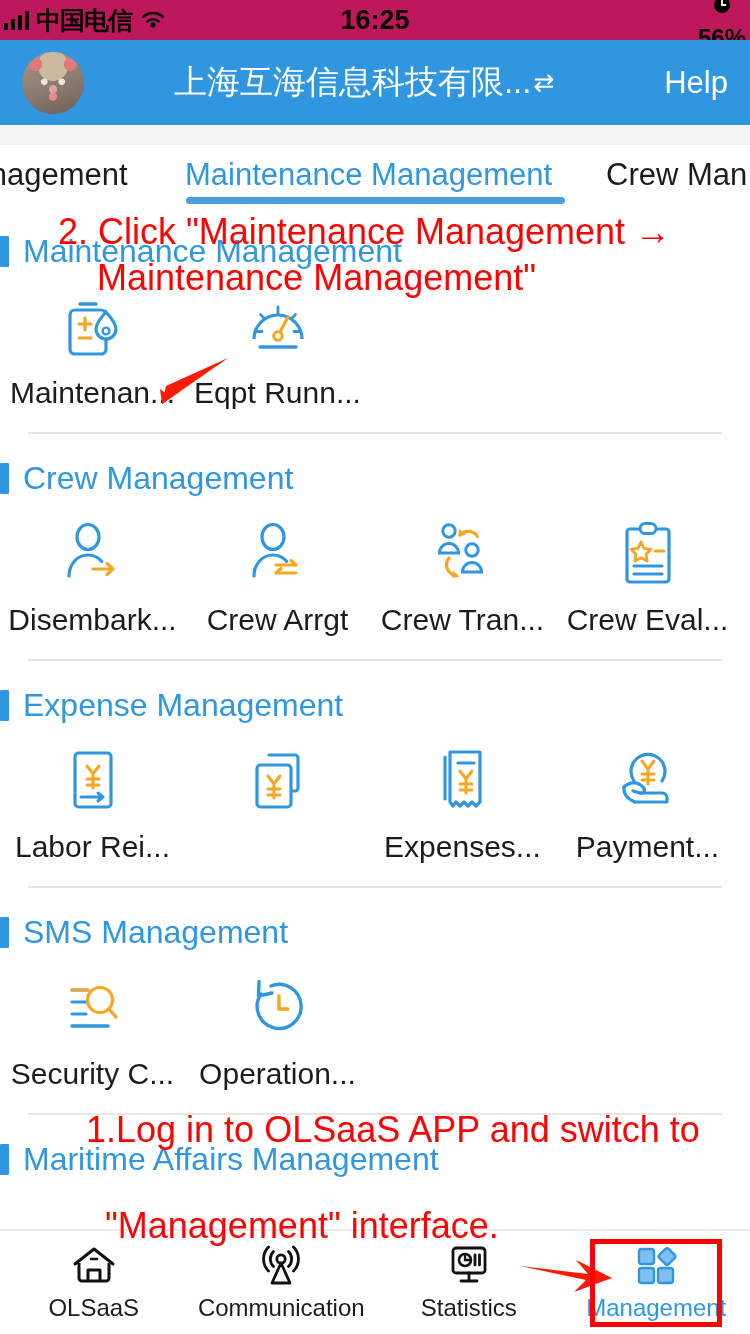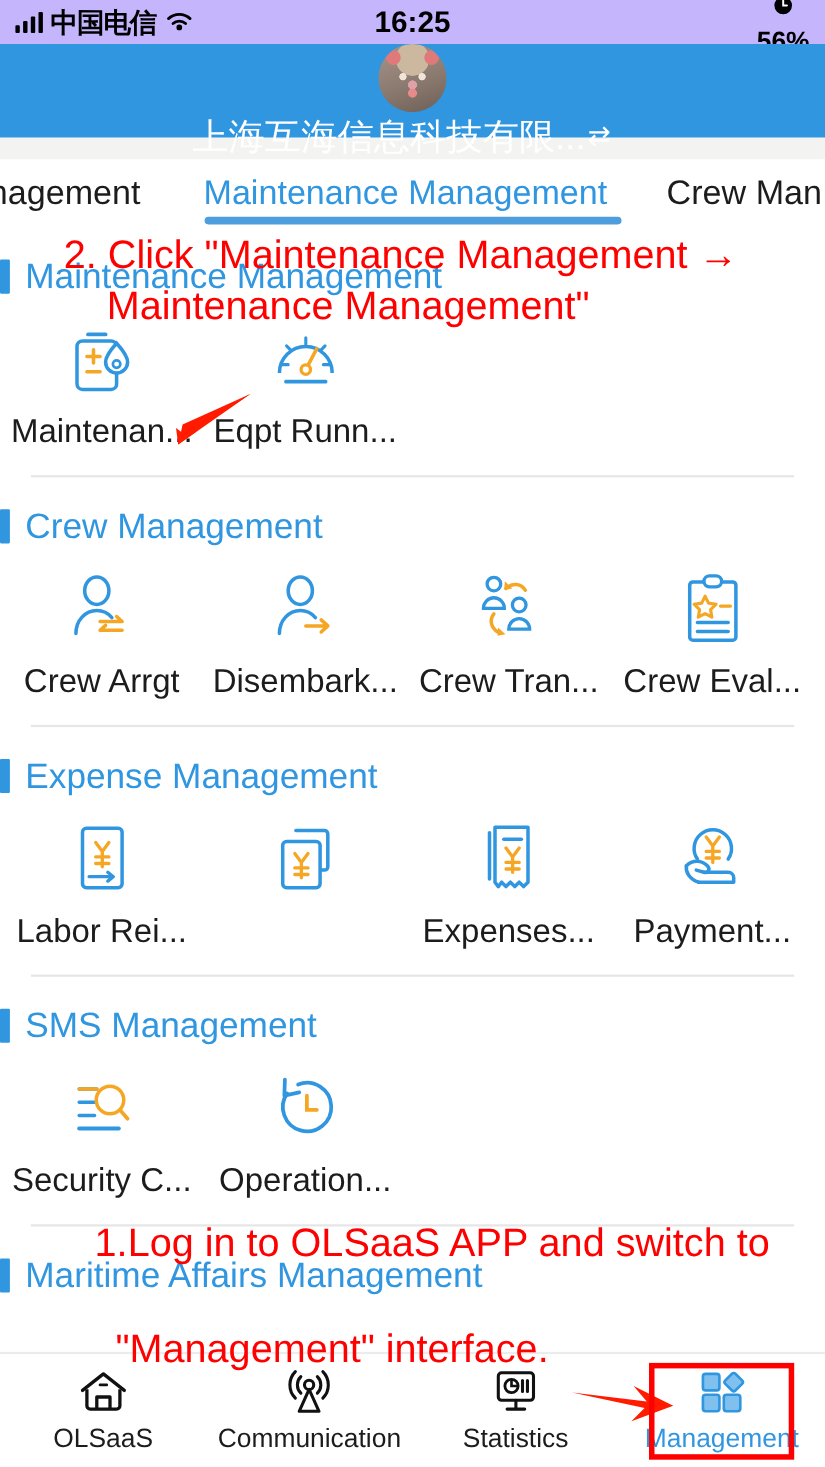--- a/index.html
+++ b/index.html
@@ -6,23 +6,23 @@
   html,body { width:750px; height:1334px; }
   body {
     font-family:"Liberation Sans", sans-serif;
     background:#ffffff;
     position:relative;
     overflow:hidden;
   }
 
   
   .statusbar {
-    height:40px; background:#c4b5fd;
+    height:40px; background:#be185d;
     display:flex; align-items:center;
-    padding:0 14px; color:#000;
+    padding:0 4px; color:#000;
     font-size:25px; font-weight:bold;
     position:relative;
   }
   .sb-left { display:flex; align-items:center; gap:7px; }
   .sb-bars { display:flex; align-items:flex-end; gap:3px; height:20px; }
   .sb-bars i { width:4px; background:#000; display:block; border-radius:1px;}
   .sb-bars i:nth-child(1){height:7px;}
   .sb-bars i:nth-child(2){height:11px;}
   .sb-bars i:nth-child(3){height:15px;}
   .sb-bars i:nth-child(4){height:19px;}
@@ -48,21 +48,20 @@
   .bolt{
     position:absolute; left:50%; top:50%; transform:translate(-50%,-50%);
     font-size:19px; color:#111; line-height:1;
   }
 
   
   .header {
     height:85px; background:#3196e0;
     display:flex; align-items:center; padding:0 22px;
     position:relative;
-    flex-direction:column;
   }
   .avatar {
     width:62px; height:62px; border-radius:50%;
     background:
       radial-gradient(circle at 50% 72%, #e98a8a 0 7%, transparent 8%),
       radial-gradient(circle at 36% 48%, #f2e4d8 0 6%, transparent 7%),
       radial-gradient(circle at 64% 48%, #f2e4d8 0 6%, transparent 7%),
       radial-gradient(circle at 36% 48%, #3a3a3a 0 3%, transparent 4%),
       radial-gradient(circle at 64% 48%, #d4c000 0 3%, transparent 4%),
       radial-gradient(circle at 50% 60%, #e0a0a8 0 8%, transparent 9%),
@@ -246,34 +245,34 @@
   <div class="section-head">
     <span class="sec-bar"></span>
     <span class="sec-title">Crew Management</span>
   </div>
   <div class="grid">
     <div class="cell">
       <span class="ico">
         <svg width="62" height="66" viewBox="0 0 62 66">
           <ellipse cx="26" cy="17" rx="11" ry="12.5" stroke="#3196e0" stroke-width="3.2" fill="none"></ellipse>
           <path d="M7 56c0-12 8.5-21 19-21 5.5 0 10.4 2.5 13.7 6.4" stroke="#3196e0" stroke-width="3.2" fill="none" stroke-linecap="round"></path>
-          <path d="M29 45h20M44 40.5l5 4.5M49 53H29M34 48.5l-5 4.5" stroke="#f5a623" stroke-width="3.2" fill="none" stroke-linecap="round" stroke-linejoin="round"></path>
-        </svg>
-      </span>
-      <span class="lbl">Crew Arrgt</span>
+          <path d="M31 49h20M45 43.5l6 5.5-6 5.5" stroke="#f5a623" stroke-width="3.2" fill="none" stroke-linecap="round" stroke-linejoin="round"></path>
+        </svg>
+      </span>
+      <span class="lbl">Disembark...</span>
     </div>
     <div class="cell">
       <span class="ico">
         <svg width="62" height="66" viewBox="0 0 62 66">
           <ellipse cx="26" cy="17" rx="11" ry="12.5" stroke="#3196e0" stroke-width="3.2" fill="none"></ellipse>
           <path d="M7 56c0-12 8.5-21 19-21 5.5 0 10.4 2.5 13.7 6.4" stroke="#3196e0" stroke-width="3.2" fill="none" stroke-linecap="round"></path>
-          <path d="M31 49h20M45 43.5l6 5.5-6 5.5" stroke="#f5a623" stroke-width="3.2" fill="none" stroke-linecap="round" stroke-linejoin="round"></path>
-        </svg>
-      </span>
-      <span class="lbl">Disembark...</span>
+          <path d="M29 45h20M44 40.5l5 4.5M49 53H29M34 48.5l-5 4.5" stroke="#f5a623" stroke-width="3.2" fill="none" stroke-linecap="round" stroke-linejoin="round"></path>
+        </svg>
+      </span>
+      <span class="lbl">Crew Arrgt</span>
     </div>
     <div class="cell">
       <span class="ico">
         <svg width="62" height="66" viewBox="0 0 62 66">
           <circle cx="17" cy="11" r="6.2" stroke="#3196e0" stroke-width="3" fill="none"></circle>
           <path d="M7.5 33c0-5.3 4.3-9.6 9.5-9.6s9.5 4.3 9.5 9.6z" stroke="#3196e0" stroke-width="3" fill="none"></path>
           <circle cx="40" cy="30" r="6.2" stroke="#3196e0" stroke-width="3" fill="none"></circle>
           <path d="M30.5 52c0-5.3 4.3-9.6 9.5-9.6s9.5 4.3 9.5 9.6z" stroke="#3196e0" stroke-width="3" fill="none"></path>
           <path d="M28 15c6-6 14-4 17.5 1.5" stroke="#f5a623" stroke-width="3.2" fill="none" stroke-linecap="round"></path>
           <path d="M27 8.5L26.4 16l7.4-.9" fill="#f5a623"></path>

